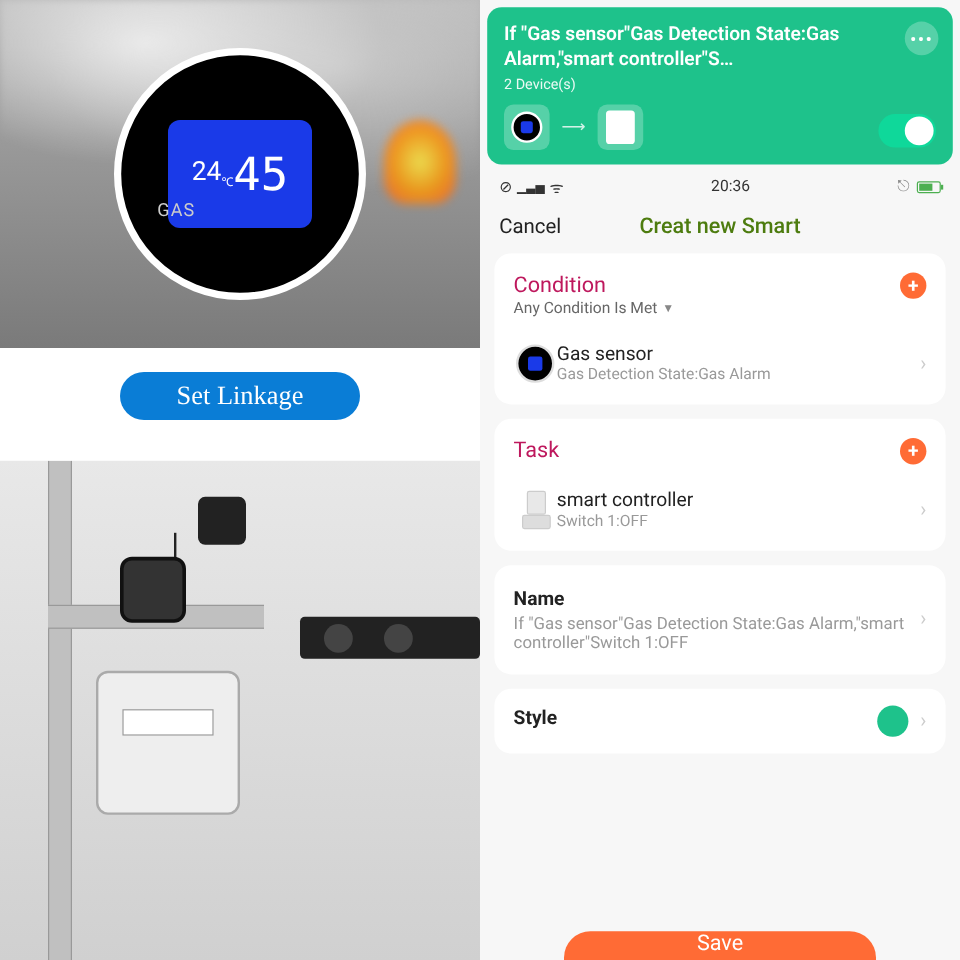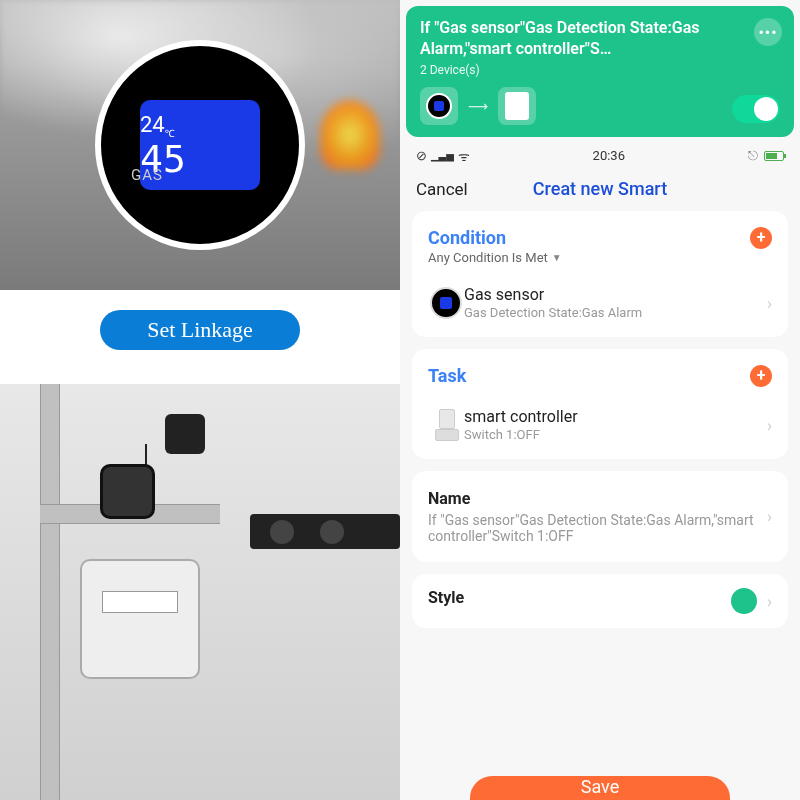--- a/index.html
+++ b/index.html
@@ -2,21 +2,21 @@
 <html><head>
 <meta charset="utf-8">
 <style>
 *{margin:0;padding:0;box-sizing:border-box;font-family:-apple-system,BlinkMacSystemFont,"Segoe UI",Roboto,Arial,sans-serif}
 body{width:800px;height:800px;display:flex;background:#fff;overflow:hidden}
 .left{width:400px;height:800px;display:flex;flex-direction:column}
 .hero{width:400px;height:290px;background:linear-gradient(180deg,#bababa 0%,#9a9a9a 40%,#7a7a7a 100%);position:relative;display:flex;align-items:center;justify-content:center;overflow:hidden}
 .smoke{position:absolute;top:0;left:0;right:0;height:180px;background:radial-gradient(ellipse at 30% 20%,rgba(255,255,255,.7) 0%,transparent 50%),radial-gradient(ellipse at 70% 30%,rgba(220,220,220,.6) 0%,transparent 60%);filter:blur(3px)}
 .flame{position:absolute;right:20px;top:100px;width:60px;height:70px;background:radial-gradient(ellipse at center,#ffeb3b 0%,#ff9800 50%,#ff5722 100%);border-radius:50% 50% 30% 30%;filter:blur(4px);opacity:.8}
 .device{width:210px;height:210px;border-radius:50%;background:#000;border:6px solid #fff;position:relative;display:flex;flex-direction:column;align-items:center;justify-content:center;z-index:2}
-.lcd{width:120px;height:90px;background:#1a3ae8;border-radius:10px;display:flex;flex-direction:column;align-items:flex-start;justify-content:center;color:#fff}
+.lcd{width:120px;height:90px;background:#1a3ae8;border-radius:10px;display:flex;align-items:center;justify-content:center;color:#fff}
 .temp{font-size:22px;font-family:"Digital",monospace}
 .temp sub{font-size:10px}
 .reading{font-size:38px;font-family:"Digital",monospace;line-height:1}
 .gaslabel{position:absolute;left:30px;bottom:60px;color:#ccc;font-size:15px;letter-spacing:1px}
 .pill{margin:20px auto 14px;width:200px;height:40px;background:#0a7dd6;border-radius:20px;display:flex;align-items:center;justify-content:center;color:#fff;font-size:22px;font-family:"Times New Roman",serif}
 .caption{padding:0 4px;color:#222;font-size:18px}
 .scene{flex:1;background:linear-gradient(180deg,#e8e8e8 0%,#d0d0d0 100%);position:relative;margin-top:20px;overflow:hidden}
 .pipe-v{position:absolute;left:40px;top:0;bottom:0;width:20px;background:#c0c0c0;border-left:1px solid #999;border-right:1px solid #999}
 .pipe-h{position:absolute;left:40px;top:120px;width:180px;height:20px;background:#c0c0c0;border-top:1px solid #999;border-bottom:1px solid #999}
 .valve{position:absolute;left:100px;top:80px;width:55px;height:55px;background:#333;border-radius:10px;border:3px solid #111}
@@ -44,26 +44,26 @@
 
 .statusbar{display:flex;justify-content:space-between;align-items:center;padding:10px 16px;font-size:13px;color:#333}
 .sbl{display:flex;gap:4px;align-items:center}
 .sbr{display:flex;gap:6px;align-items:center}
 .batt{width:20px;height:10px;border:1px solid #4caf50;border-radius:2px;position:relative}
 .batt::after{content:"";position:absolute;left:1px;top:1px;bottom:1px;width:60%;background:#4caf50}
 .batt::before{content:"";position:absolute;right:-3px;top:2px;width:2px;height:4px;background:#4caf50}
 
 .navbar{display:flex;align-items:center;padding:4px 16px 12px;position:relative}
 .cancel{font-size:17px;color:#222}
-.navtitle{position:absolute;left:50%;transform:translateX(-50%);font-size:18px;font-weight:500;color:#1d4ed8}
+.navtitle{position:absolute;left:50%;transform:translateX(-50%);font-size:18px;font-weight:500;color:#4d7c0f}
 
 .scroll{flex:1;overflow:hidden;padding:0 12px}
 .card{background:#fff;border-radius:14px;padding:16px;margin-bottom:12px;position:relative}
 .card-head{display:flex;justify-content:space-between;align-items:flex-start}
-.card-title{font-size:18px;font-weight:700;color:#3b82f6}
+.card-title{font-size:18px;font-weight:400;color:#be185d}
 .plus{width:22px;height:22px;border-radius:50%;background:#ff6b35;color:#fff;display:flex;align-items:center;justify-content:center;font-size:16px;font-weight:700}
 .subline{font-size:13px;color:#666;margin-top:2px;display:flex;align-items:center;gap:4px}
 .chev-dn{font-size:10px;color:#888}
 .item-row{display:flex;align-items:center;margin-top:14px;padding-top:6px}
 .item-icon{width:36px;height:36px;display:flex;align-items:center;justify-content:center}
 .sensor-ic{width:32px;height:32px;border-radius:50%;background:#000;border:2px solid #ddd;position:relative}
 .sensor-ic::after{content:"";position:absolute;top:8px;left:8px;width:12px;height:12px;background:#1a3ae8;border-radius:2px}
 .valve-ic{width:30px;height:32px;position:relative}
 .valve-ic::before{content:"";position:absolute;top:0;left:8px;width:14px;height:18px;background:#e8e8e8;border:1px solid #ccc;border-radius:2px}
 .valve-ic::after{content:"";position:absolute;bottom:0;left:4px;width:22px;height:10px;background:#ddd;border:1px solid #ccc;border-radius:2px}

